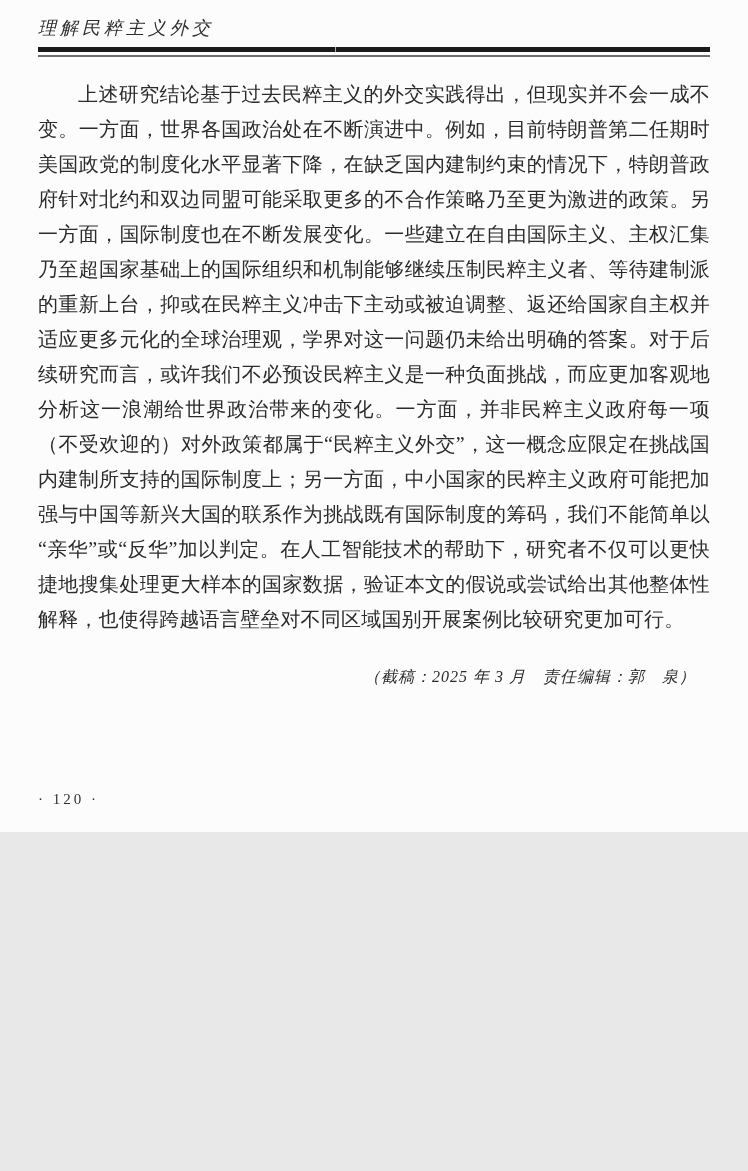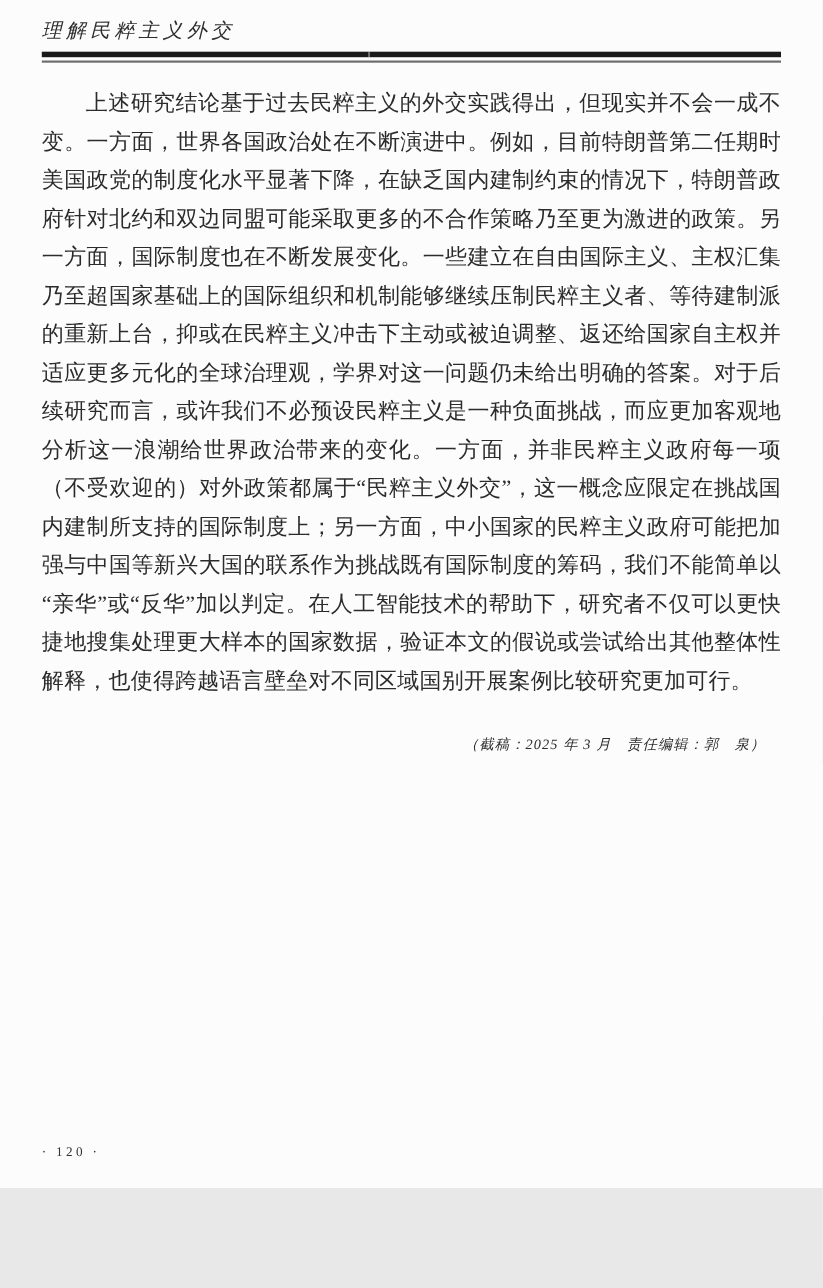--- a/index.html
+++ b/index.html
@@ -6,21 +6,21 @@
     --background:#fcfcfc;
     --text:#2b2b2b;
     --rule-thick:#1a1a1a;
     --rule-thin:#6e6e6e;
   }
   *{ margin:0; padding:0; box-sizing:border-box; }
   html,body{ background:#e8e8e8; }
   .page{
     position:relative;
     width:748px;
-    height:1080px;
+    height:832px;
     margin:0 auto;
     background:var(--background);
     color:var(--text);
     font-family:"Liberation Serif","DejaVu Serif",serif;
     overflow:hidden;
   }
   .content{
     position:absolute;
     left:38px;
     right:38px;
@@ -59,33 +59,33 @@
     line-height:35px;
     text-align:justify;
     text-justify:inter-character;
     letter-spacing:0.2px;
   }
   .para{ margin:0; }
   .para.indent{ text-indent:2em;margin-top:20px; }
   .closing{
     margin-top:22px;
     padding-right:14px;
-    font-size:13px;
+    font-size:16px;
     line-height:35px;
     text-align:right;
     font-style:italic; 
     letter-spacing:1px;
   }
   .page-footer{
     position:absolute;
     left:38px;
     bottom:24px;
   }
   .page-number{
-    font-size:12px;
+    font-size:15px;
     letter-spacing:3px;
     color:#333;
   }
 </style>
 </head>
 <body>
 
 <div class="page">
   <div class="content">
 

